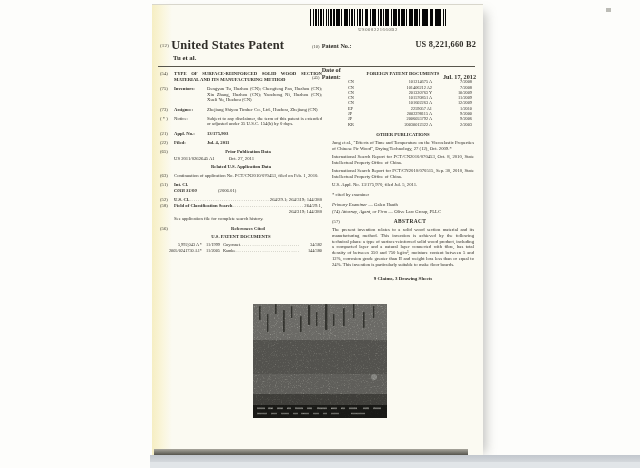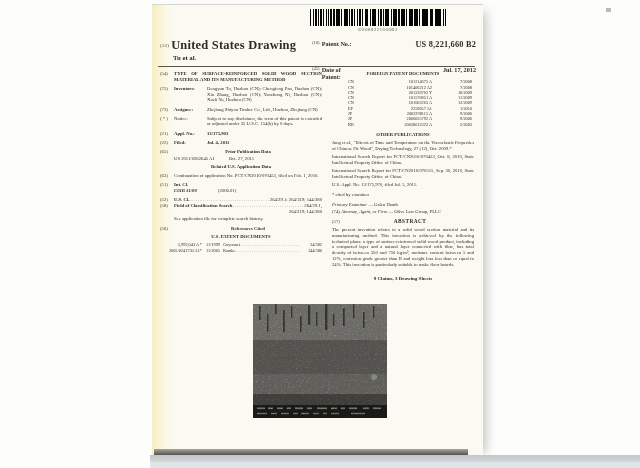--- a/index.html
+++ b/index.html
@@ -33,21 +33,21 @@
     repeating-linear-gradient(90deg,transparent 0 9.8px,#060606 9.8px 10.6px);}
   .barcode-text{font-size:4.6px;color:#5a584f;letter-spacing:.6px;margin-top:1px;}
 
   
   .header{position:absolute;left:8px;top:33px;width:316px;display:flex;}
   .h-left{width:152px;}
   .h-title{font-size:12.5px;font-weight:bold;letter-spacing:.2px;white-space:nowrap;}
   .h-title .paren{font-size:5px;font-weight:normal;vertical-align:2px;margin-right:2px;color:#45433c;}
   .h-author{font-size:6.8px;font-weight:bold;margin:1px 0 0 13px;}
   .h-right{flex:1;padding-top:2px;}
-  .h-row{display:flex;align-items:flex-start;font-size:6.2px;margin-bottom:17px;}
+  .h-row{display:flex;align-items:flex-end;font-size:6.2px;margin-bottom:17px;}
   .h-row .paren{font-size:4.6px;margin-right:2px;color:#45433c;}
   .h-row .lab{font-weight:bold;}
   .h-row .val{flex:1;text-align:right;font-weight:bold;}
   .h-row .val.big{font-size:8.3px;letter-spacing:.2px;}
   .hr1{position:absolute;left:6px;right:8px;top:61px;border-top:1px solid #57554c;}
 
   
   .cols{position:absolute;left:8px;top:66px;width:314px;display:flex;gap:10px;}
   .colL{width:162px;font-size:4.7px;line-height:5.7px;}
   .colR{flex:1;font-size:4.7px;line-height:5.7px;}
@@ -83,21 +83,21 @@
 <div class="page">
   <div class="gutter"></div>
 
   <div class="barcode-wrap">
     <div class="barcode"></div>
     <div class="barcode-text">US008221660B2</div>
   </div>
 
   <div class="header">
     <div class="h-left">
-      <div class="h-title"><span class="paren">(12)</span><span>United States Drawing</span></div>
+      <div class="h-title"><span class="paren">(12)</span><span>United States Patent</span></div>
       <div class="h-author">Tu et al.</div>
     </div>
     <div class="h-right">
       <div class="h-row">
         <span class="paren">(10)</span>
         <span class="lab">Patent No.:</span>
         <span class="val big">US 8,221,660 B2</span>
       </div>
       <div class="h-row">
         <span class="paren">(45)</span>

